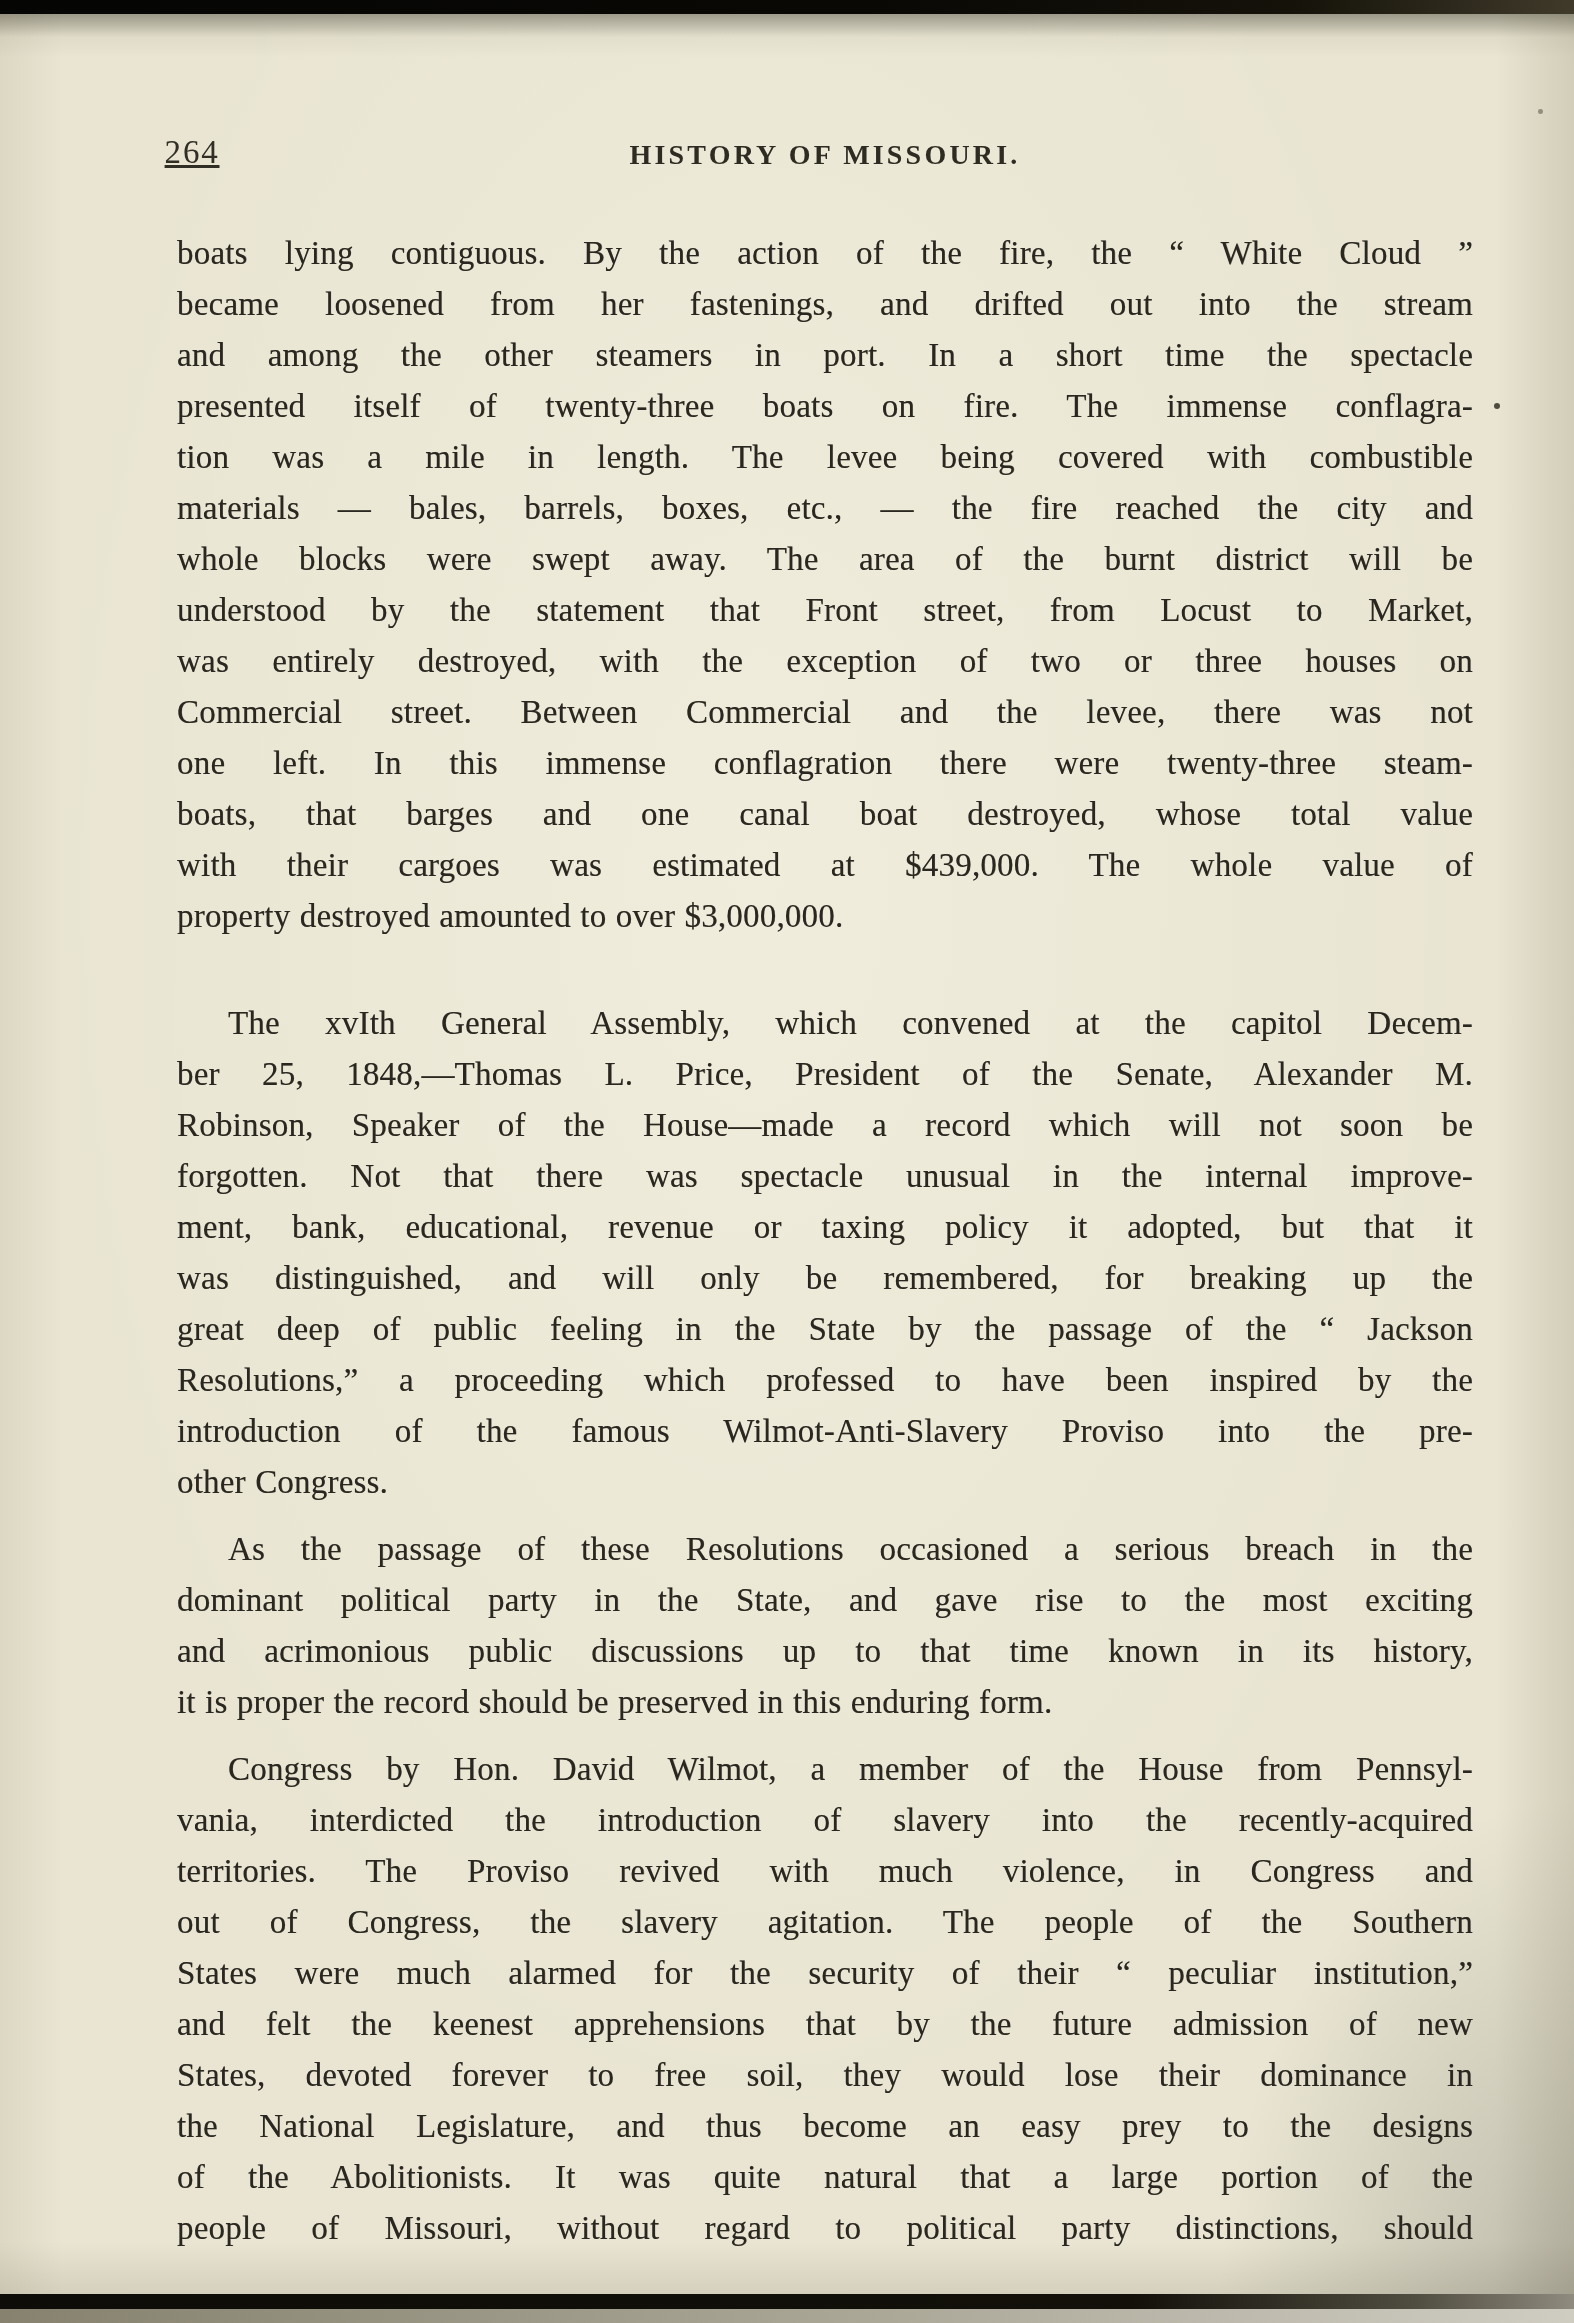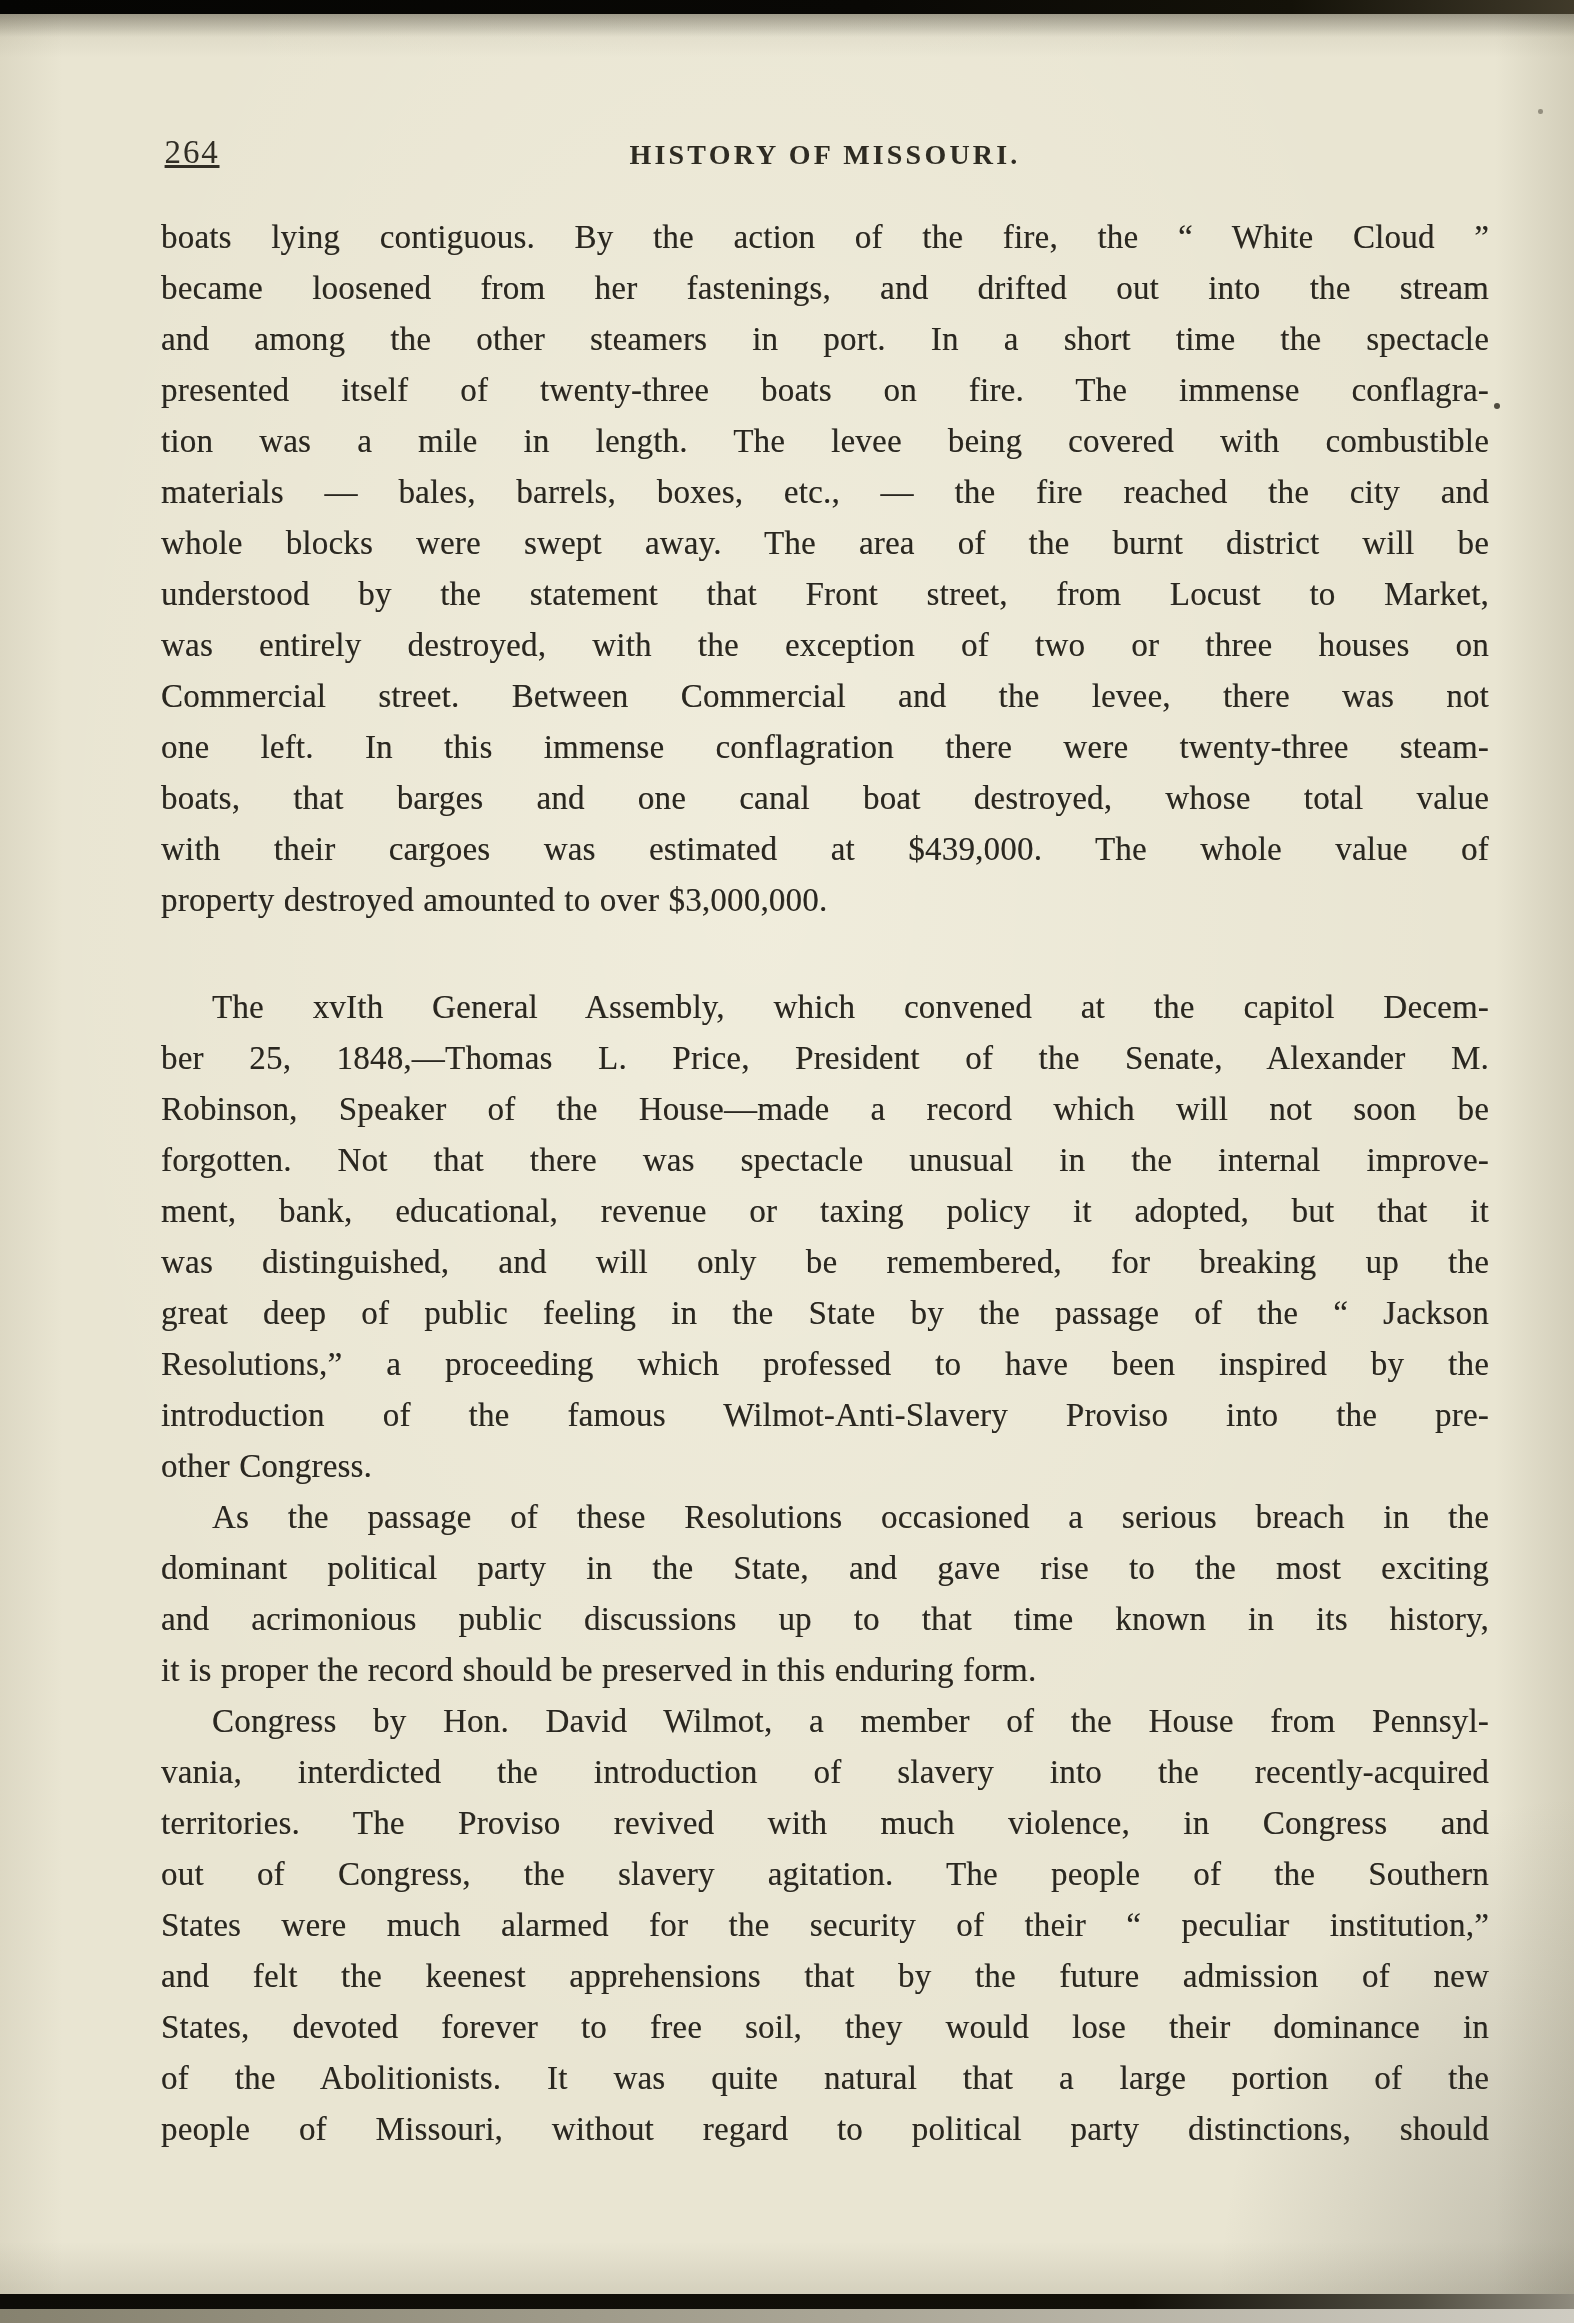--- a/index.html
+++ b/index.html
@@ -47,21 +47,21 @@
   }
   .running-title {
     position: absolute; left: 0; right: 0; top: 4.5px;
     text-align: center;
     font-size: 28px; font-weight: 700; letter-spacing: 3.2px;
     color: #2e2b22;
   }
   .page-body {
     position: absolute; left: 161px; top: 212px; width: 1328px;
   }
-  .para { margin: 0; }
+  .para { margin: 16px; }
   .line {
     font-size: 33px; line-height: 51px;
     color: #2a2720;
     letter-spacing: 0.2px; word-spacing: 0.9px;
     text-align: justify; text-align-last: justify;
     text-shadow: 0.3px 0.3px 0.5px rgba(42,39,30,0.45);
     white-space: normal;
   }
   .line.last { text-align-last: left; }
   .para.indent .line:first-child { padding-left: 51px; }
@@ -114,20 +114,21 @@
         <div class="line last">it is proper the record should be preserved in this enduring form.</div>
       </div>
       <div class="para indent">
         <div class="line">Congress by Hon. David Wilmot, a member of the House from Pennsyl-</div>
         <div class="line">vania, interdicted the introduction of slavery into the recently-acquired</div>
         <div class="line">territories.  The Proviso revived with much violence, in Congress and</div>
         <div class="line">out of Congress, the slavery agitation.  The people of the Southern</div>
         <div class="line">States were much alarmed for the security of their “ peculiar institution,”</div>
         <div class="line">and felt the keenest apprehensions that by the future admission of new</div>
         <div class="line">States, devoted forever to free soil, they would lose their dominance in</div>
+        <div class="line">the National Legislature, and thus become an easy prey to the designs</div>
         <div class="line">of the Abolitionists.  It was quite natural that a large portion of the</div>
         <div class="line">people of Missouri, without regard to political party distinctions, should</div>
       </div>
     </div>
 
   <div class="speck" style="left:1494px; top:403px; width:6.3px; height:6.3px;"></div>
   <div class="speck" style="left:1538px; top:109px; width:4.5px; height:4.5px; opacity:.5;"></div>
 
   <div class="edge-bottom-band"></div>
   <div class="edge-bottom-below"></div>

